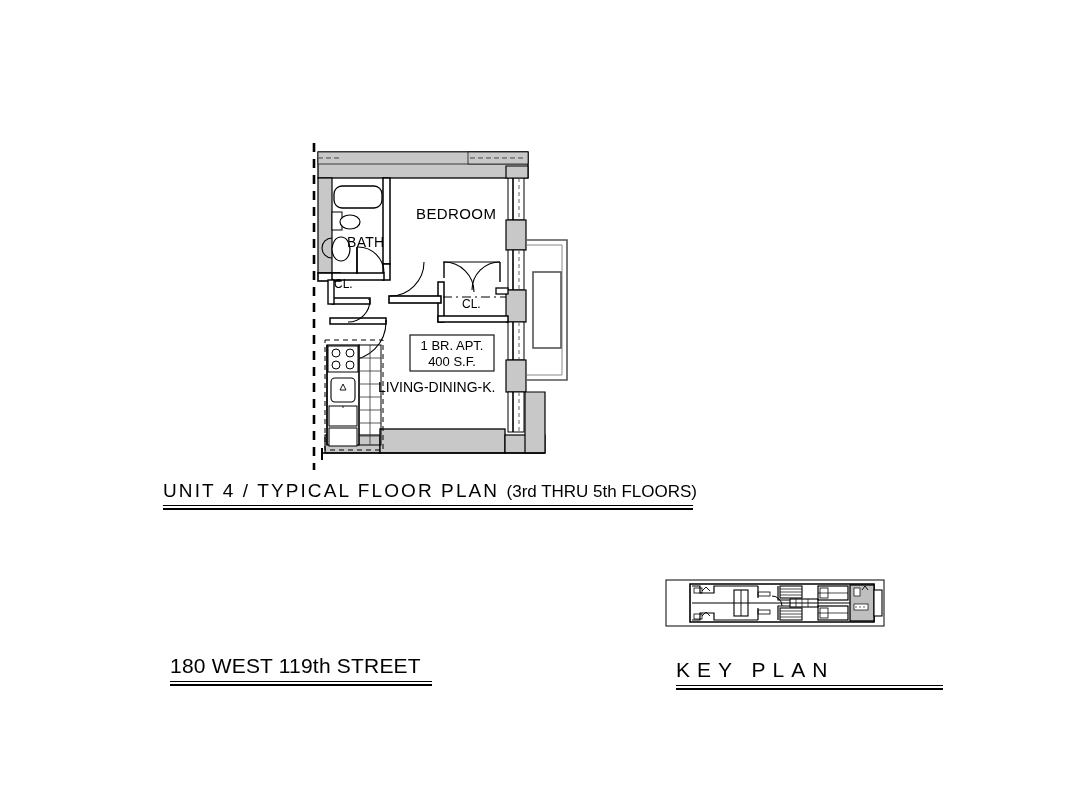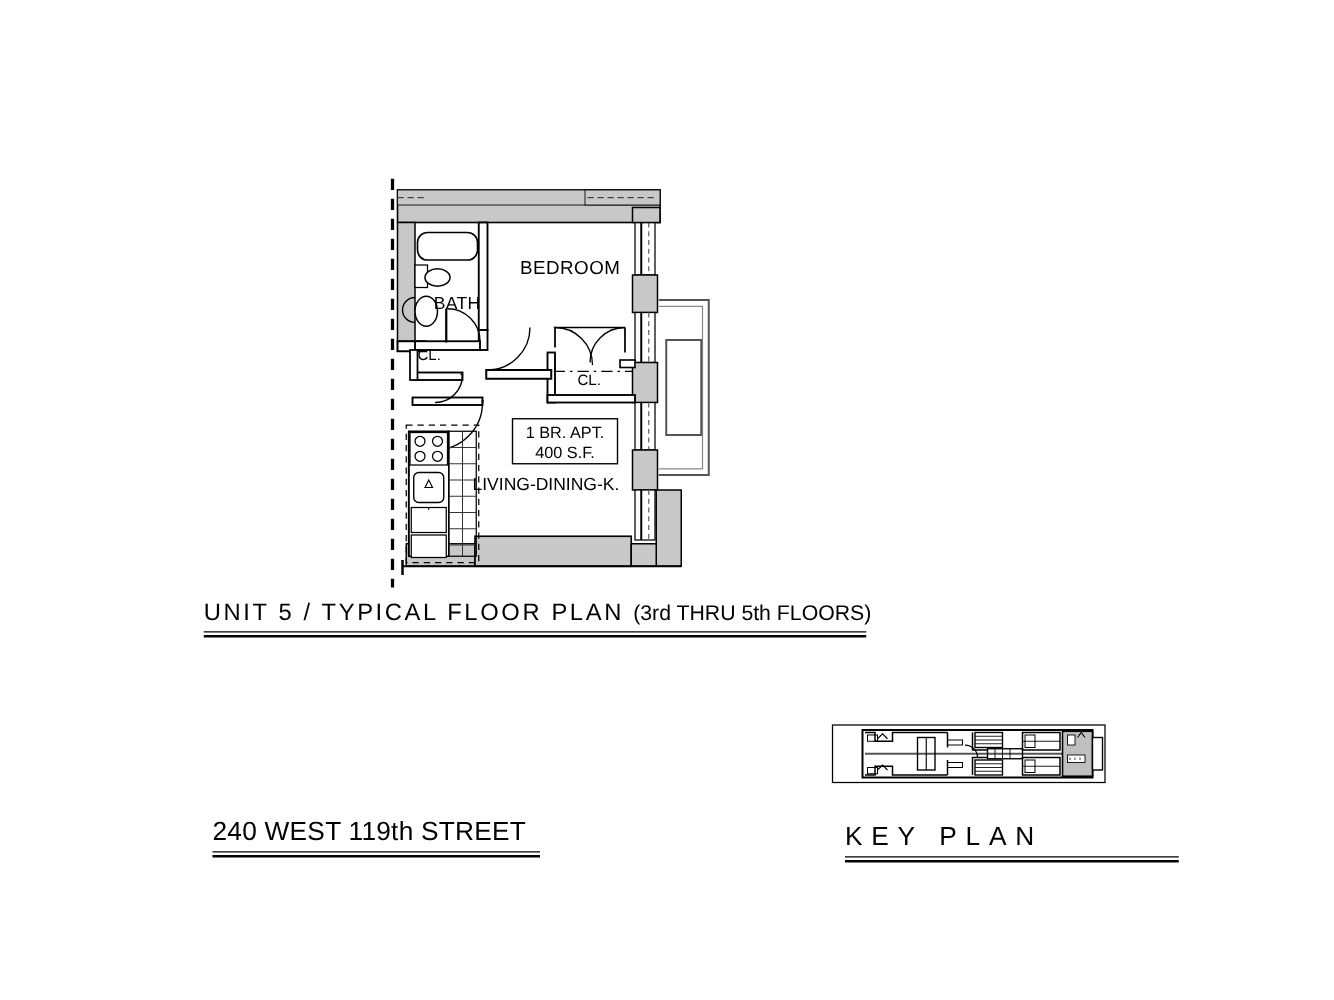--- a/index.html
+++ b/index.html
@@ -257,29 +257,29 @@
       <g>
         <rect x="410" y="335" width="84" height="36" fill="#ffffff" stroke="#000" stroke-width="1.1"></rect>
         <text x="452" y="350" text-anchor="middle" font-family="Liberation Sans, sans-serif" font-size="13" fill="#000">1 BR. APT.</text>
         <text x="452" y="366" text-anchor="middle" font-family="Liberation Sans, sans-serif" font-size="13" fill="#000">400 S.F.</text>
       </g>
 
     </g>
   </svg>
 
   <div class="title-block" id="unit-title-block">
-    <div class="title-text" id="unit-title-text"><span>UNIT 5 /  TYPICAL FLOOR PLAN </span><span class="sub">(3rd THRU 5th FLOORS)</span></div>
+    <div class="title-text" id="unit-title-text"><span>UNIT 4 /  TYPICAL FLOOR PLAN </span><span class="sub">(3rd THRU 5th FLOORS)</span></div>
     <div class="rule-group">
       <div class="rule-thin" style="width:530px;"></div>
       <div class="rule-thick" style="width:530px;"></div>
     </div>
   </div>
 
   <div class="title-block" id="address-block">
-    <div class="title-text" id="address-text">240 WEST 119th STREET</div>
+    <div class="title-text" id="address-text">180 WEST 119th STREET</div>
     <div class="rule-group">
       <div class="rule-thin" style="width:262px;"></div>
       <div class="rule-thick" style="width:262px;"></div>
     </div>
   </div>
 
   <svg id="key-plan-svg" width="230" height="90" viewBox="0 0 230 90" style="position:absolute; left:662px; top:560px;">
 
     <g>
 

